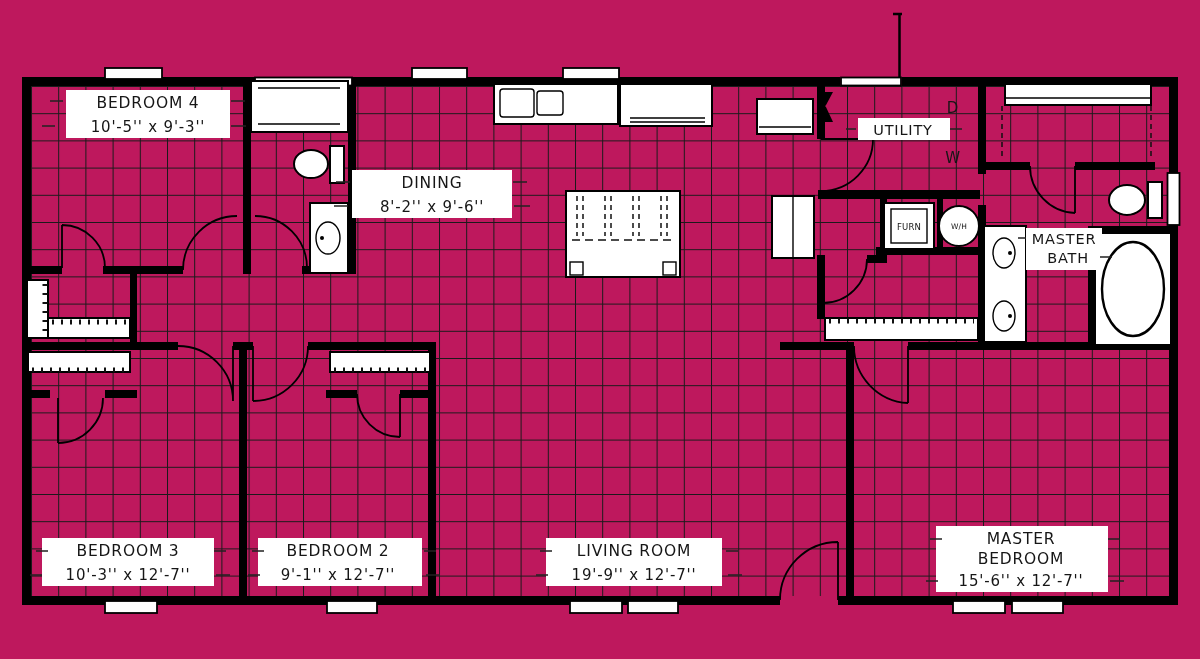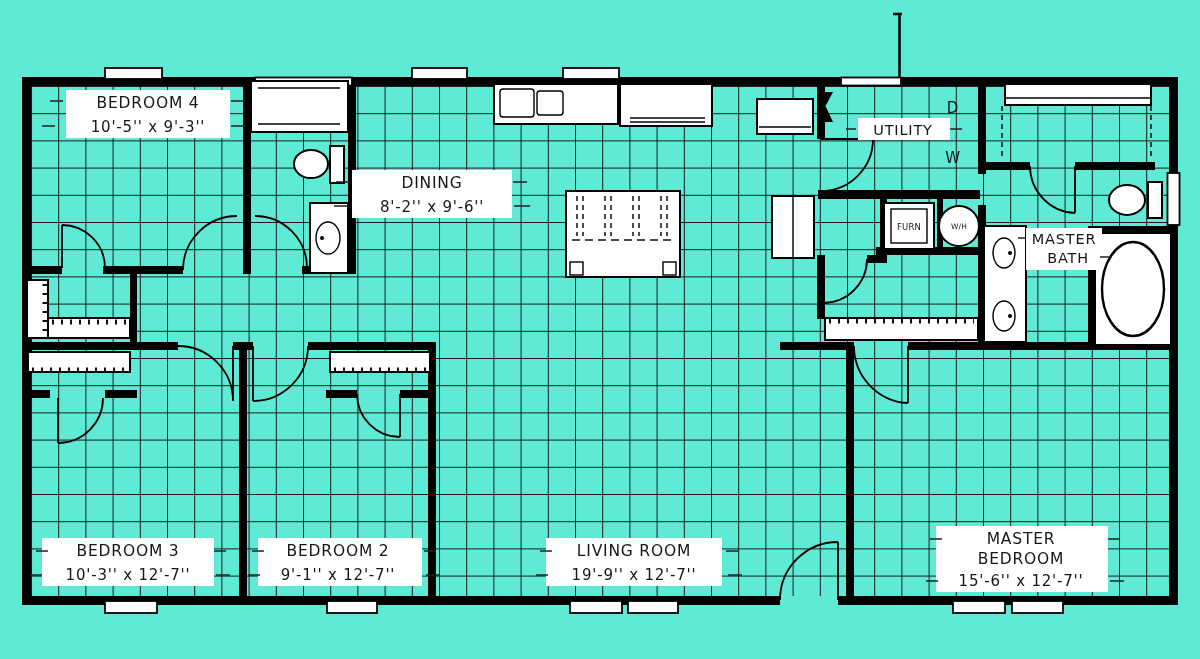--- a/index.html
+++ b/index.html
@@ -1,16 +1,16 @@
 <!DOCTYPE html>
 <html><head>
 <meta charset="utf-8">
 <style>
   html,body{margin:0;padding:0;background:#fff;}
-  .stage{position:relative;width:1200px;height:659px;background:#5eead4;overflow:hidden;
+  .stage{position:relative;width:1200px;height:659px;background:#be185d;overflow:hidden;
          font-family:"DejaVu Sans",sans-serif;}
   svg{display:block;}
   text{fill:#161616;font-family:"DejaVu Sans",sans-serif;letter-spacing:.8px;}
   .roomname{font-size:15.5px;}
   .dims{font-size:15px;}
   .small{font-size:8.5px;letter-spacing:.2px;}
   .tiny{font-size:7.5px;letter-spacing:.2px;}
   .appl{font-size:15px;}
   .wall{fill:#000;}
   .fix{fill:#fff;stroke:#000;stroke-width:2;}

